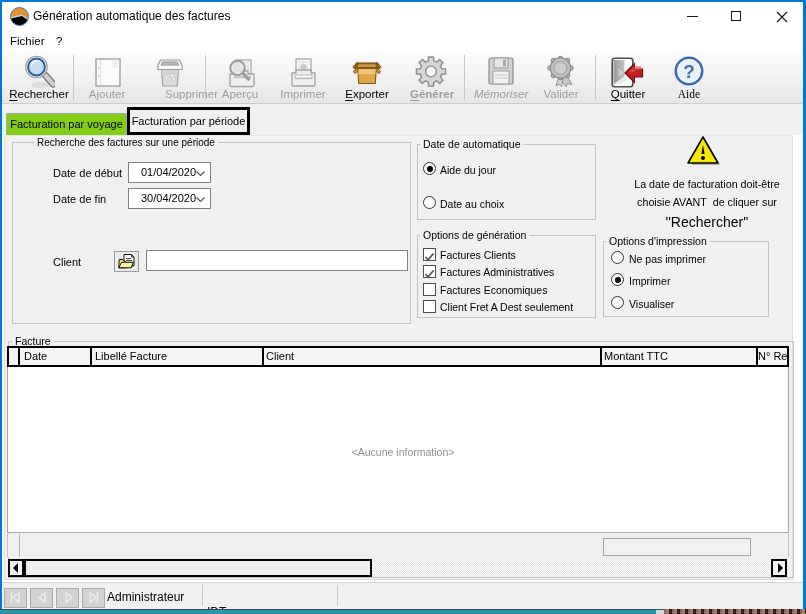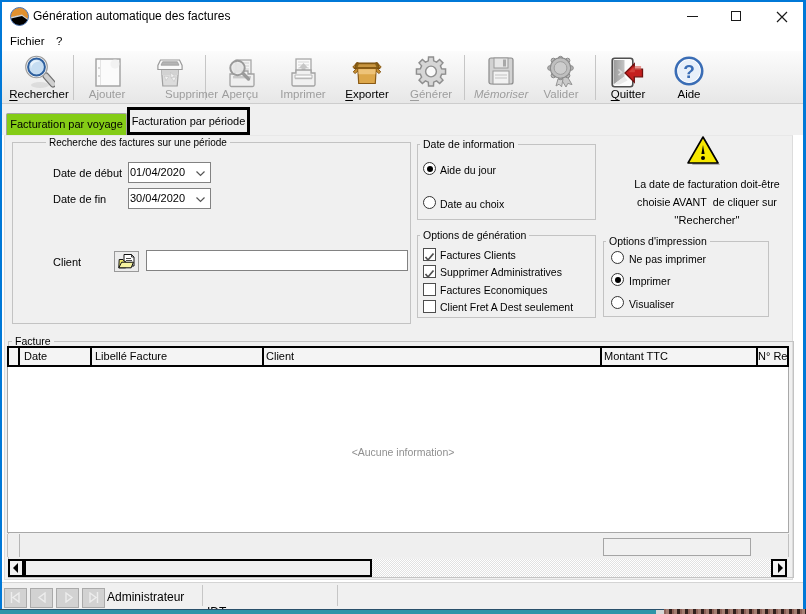--- a/index.html
+++ b/index.html
@@ -2,21 +2,21 @@
 <html><head>
 <meta charset="utf-8">
 <style>
 * { margin:0; padding:0; box-sizing:border-box; }
 html,body { width:806px; height:614px; overflow:hidden; }
 body { font-family:"Liberation Sans", sans-serif; position:relative; background:#fff; }
 .abs { position:absolute; }
 .lbl { position:absolute; font-size:11px; color:#000; white-space:nowrap; }
 .grp { position:absolute; border:1px solid #c3c3c3; }
 .grplab { position:absolute; background:#f0f0f0; padding:0 3px; font-size:10.5px; white-space:nowrap; }
-.combo { position:absolute; background:#fff; border:1px solid #828282; font-size:11px; line-height:19px; padding-left:1px; }
+.combo { position:absolute; background:#fff; border:1px solid #828282; font-size:11px; line-height:19px; padding-left:12px; }
 .radio { position:absolute; width:13px; height:13px; border:1px solid #333; border-radius:50%; background:#fff; }
 .radio.sel::after { content:""; position:absolute; left:2.5px; top:2.5px; width:6px; height:6px; background:#000; border-radius:50%; }
 .cb { position:absolute; width:13px; height:13px; border:1px solid #4d4d4d; background:#fff; }
 .tblab { position:absolute; font-size:11.5px; text-align:center; white-space:nowrap; }
 .dis { color:#9d9d9d; }
 u { text-underline-offset:1.5px; }
 </style>
 </head>
 <body>
 
@@ -168,35 +168,35 @@
   <circle cx="16" cy="16" r="11" fill="#e8f0fa"></circle>
   <text x="16" y="23" font-family="Liberation Sans, sans-serif" font-size="19" font-weight="bold" fill="#3a6db5" text-anchor="middle">?</text>
 </svg>
 
 <div class="tblab" style="left:9px;top:88px;width:60px;"><u>R</u>echercher</div>
 <div class="tblab dis" style="left:87px;top:88px;width:40px;">Ajouter</div>
 <div class="tblab dis" style="left:145px;top:88px;width:52px;margin-left:20px;">Supprimer</div>
 <div class="tblab dis" style="left:220px;top:88px;width:40px;">Aperçu</div>
 <div class="tblab dis" style="left:280px;top:88px;width:46px;">Imprimer</div>
 <div class="tblab" style="left:344px;top:88px;width:46px;"><u>E</u>xporter</div>
-<div class="tblab dis" style="left:410px;top:88px;width:42px;"><u>G</u>énérer</div>
+<div class="tblab dis" style="left:410px;top:88px;width:42px;font-weight:bold;"><u>G</u>énérer</div>
 <div class="tblab dis" style="left:474px;top:88px;width:54px;font-style:italic;">Mémoriser</div>
 <div class="tblab dis" style="left:543px;top:88px;width:36px;">Valider</div>
 <div class="tblab" style="left:610px;top:88px;width:36px;"><u>Q</u>uitter</div>
-<div class="tblab" style="left:677px;top:88px;width:24px;">Aide</div>
+<div class="tblab" style="left:677px;top:88px;width:24px;font-family:Liberation Serif, serif;">Aide</div>
 
 <div class="abs" style="left:2px;top:104px;width:801px;height:31px;background:#f0f0f0;"></div>
 
 <div class="abs" style="left:4px;top:135px;width:789px;height:445px;background:#f0f0f0;border:1px solid #dcdcdc;border-top:1px solid #e8e8e8;"></div>
 
 <div class="abs" style="left:6px;top:113px;width:121px;height:22px;background:#84cc16;border:1px solid #a5a5a5;border-bottom:none;border-radius:2px 2px 0 0;font-size:11px;text-align:center;line-height:21px;">Facturation par voyage</div>
 <div class="abs" style="left:127px;top:107px;width:123px;height:28px;background:#f0f0f0;border:3px solid #000;font-size:11px;text-align:center;line-height:22px;">Facturation par période</div>
 
 <div class="grp" style="left:12px;top:142px;width:399px;height:182px;"></div>
-<div class="grplab" style="left:34px;top:137px;font-size:10px;margin-left:12px;">Recherche des factures sur une période</div>
+<div class="grplab" style="left:34px;top:137px;font-size:10px;">Recherche des factures sur une période</div>
 <div class="lbl" style="left:53px;top:167px;font-size:11px;">Date de début</div>
 <div class="combo" style="left:128px;top:162px;width:83px;height:21px;">01/04/2020<svg style="position:absolute;right:5px;top:8px;" width="9" height="6" viewBox="0 0 9 6">
       <path d="M0.5,0.5 L4.5,4.5 L8.5,0.5" fill="none" stroke="#555" stroke-width="1.2"></path>
     </svg></div>
 <div class="lbl" style="left:53px;top:193px;font-size:11px;">Date de fin</div>
 <div class="combo" style="left:128px;top:188px;width:83px;height:21px;">30/04/2020<svg style="position:absolute;right:5px;top:8px;" width="9" height="6" viewBox="0 0 9 6">
       <path d="M0.5,0.5 L4.5,4.5 L8.5,0.5" fill="none" stroke="#555" stroke-width="1.2"></path>
     </svg></div>
 <div class="lbl" style="left:53px;top:256px;font-size:11px;">Client</div>
 <div class="abs" style="left:114px;top:251px;width:25px;height:21px;background:#ececec;border:1px solid #999;">
@@ -206,46 +206,46 @@
   <line x1="8" y1="4.5" x2="13" y2="4.5" stroke="#333" stroke-width="0.9"></line>
   <line x1="8" y1="6.5" x2="14" y2="6.5" stroke="#333" stroke-width="0.9"></line>
   <line x1="8" y1="8.5" x2="14" y2="8.5" stroke="#333" stroke-width="0.9"></line>
   <path d="M0.8,13.8 L1.2,5.5 h3.8 l1.2,1.8 h1.2 l0.3,6.5 Z" fill="#f2ea6a" stroke="#111" stroke-width="1"></path>
   <path d="M0.8,13.8 L3.6,8.2 h11.8 l-2.2,5.6 Z" fill="#f7f3a0" stroke="#111" stroke-width="1"></path>
 </svg>
 </div>
 <div class="abs" style="left:146px;top:250px;width:262px;height:21px;background:#fff;border:1px solid #828282;"></div>
 
 <div class="grp" style="left:417px;top:144px;width:179px;height:76px;"></div>
-<div class="grplab" style="left:420px;top:138px;">Date de information</div>
+<div class="grplab" style="left:420px;top:138px;">Date de automatique</div>
 <div class="radio sel" style="left:423px;top:162px;"></div>
 <div class="lbl" style="left:440px;top:164px;font-size:10.5px;">Aide du jour</div>
 <div class="radio" style="left:423px;top:196px;"></div>
 <div class="lbl" style="left:440px;top:198px;font-size:10.5px;">Date au choix</div>
 
 <svg class="abs" style="left:684px;top:134px;" width="38" height="36" viewBox="0 0 38 36">
   <path d="M21,5 L36,31 L8,31 Z" fill="#9a9a9a" opacity="0.7"></path>
   <path d="M19,3 L34,29 L4,29 Z" fill="#f6e800" stroke="#000" stroke-width="1.6" stroke-linejoin="round"></path>
   <path d="M19,11 l1.6,9 h-3.2 Z" fill="#000"></path>
   <circle cx="19" cy="24" r="2" fill="#000"></circle>
 </svg>
 <div class="abs" style="left:707px;top:178px;transform:translateX(-50%);font-size:10.7px;white-space:nowrap;">La date de facturation doit-être</div>
 <div class="abs" style="left:707px;top:196px;transform:translateX(-50%);font-size:10.7px;white-space:nowrap;">choisie AVANT&nbsp; de cliquer sur</div>
-<div class="abs" style="left:707px;top:214px;transform:translateX(-50%);font-size:11px;white-space:nowrap;">''Rechercher''</div>
+<div class="abs" style="left:707px;top:214px;transform:translateX(-50%);font-size:14px;white-space:nowrap;">''Rechercher''</div>
 
 <div class="grp" style="left:417px;top:235px;width:179px;height:83px;"></div>
 <div class="grplab" style="left:420px;top:229px;">Options de génération</div>
 <div class="cb" style="left:423px;top:248px;"><svg width="11" height="11" viewBox="0 0 11 11">
       <path d="M1.5,5 L4,8 L9.5,1.5" fill="none" stroke="#4f4f4f" stroke-width="1.7"></path>
     </svg></div>
 <div class="lbl" style="left:440px;top:249px;font-size:10.5px;">Factures Clients</div>
 <div class="cb" style="left:423px;top:265px;"><svg width="11" height="11" viewBox="0 0 11 11">
       <path d="M1.5,5 L4,8 L9.5,1.5" fill="none" stroke="#4f4f4f" stroke-width="1.7"></path>
     </svg></div>
-<div class="lbl" style="left:440px;top:266px;font-size:10.5px;">Supprimer Administratives</div>
+<div class="lbl" style="left:440px;top:266px;font-size:10.5px;">Factures Administratives</div>
 <div class="cb" style="left:423px;top:283px;"></div>
 <div class="lbl" style="left:440px;top:284px;font-size:10.5px;">Factures Economiques</div>
 <div class="cb" style="left:423px;top:300px;"></div>
 <div class="lbl" style="left:440px;top:301px;font-size:10.5px;">Client Fret A Dest seulement</div>
 
 <div class="grp" style="left:603px;top:241px;width:166px;height:76px;"></div>
 <div class="grplab" style="left:606px;top:235px;">Options d'impression</div>
 <div class="radio" style="left:611px;top:251px;"></div>
 <div class="lbl" style="left:629px;top:253px;font-size:10.5px;">Ne pas imprimer</div>
 <div class="radio sel" style="left:611px;top:273px;"></div>

